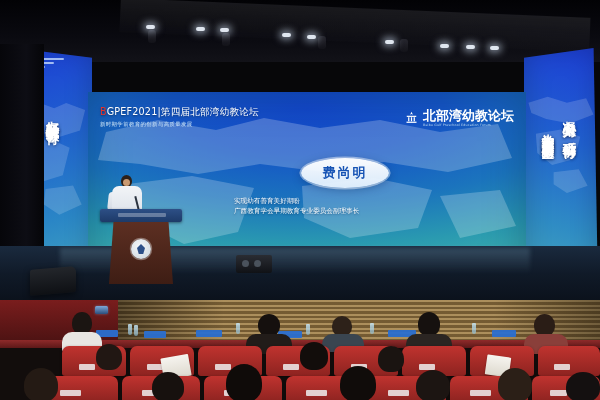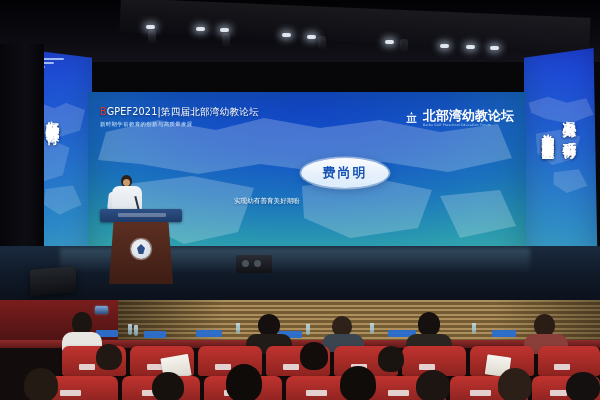--- a/index.html
+++ b/index.html
@@ -234,20 +234,21 @@
           <div class="brand-en">Beibu Gulf Preschool Education Forum</div>
         </div>
       </div>
 
       <div class="namebadge">
         <span>费尚明</span>
       </div>
 
       <div class="creds">
         <div>实现幼有善育美好期盼</div>
+        <div>广西教育学会早期教育专业委员会副理事长</div>
       </div>
 
       <div class="subtitle-row">
         <div class="dash"></div>
         <div class="st">组织单位代表致欢迎辞</div>
         <div class="dash"></div>
       </div>
 
       <div class="runners">
         <svg class="runner" viewBox="0 0 24 24">

